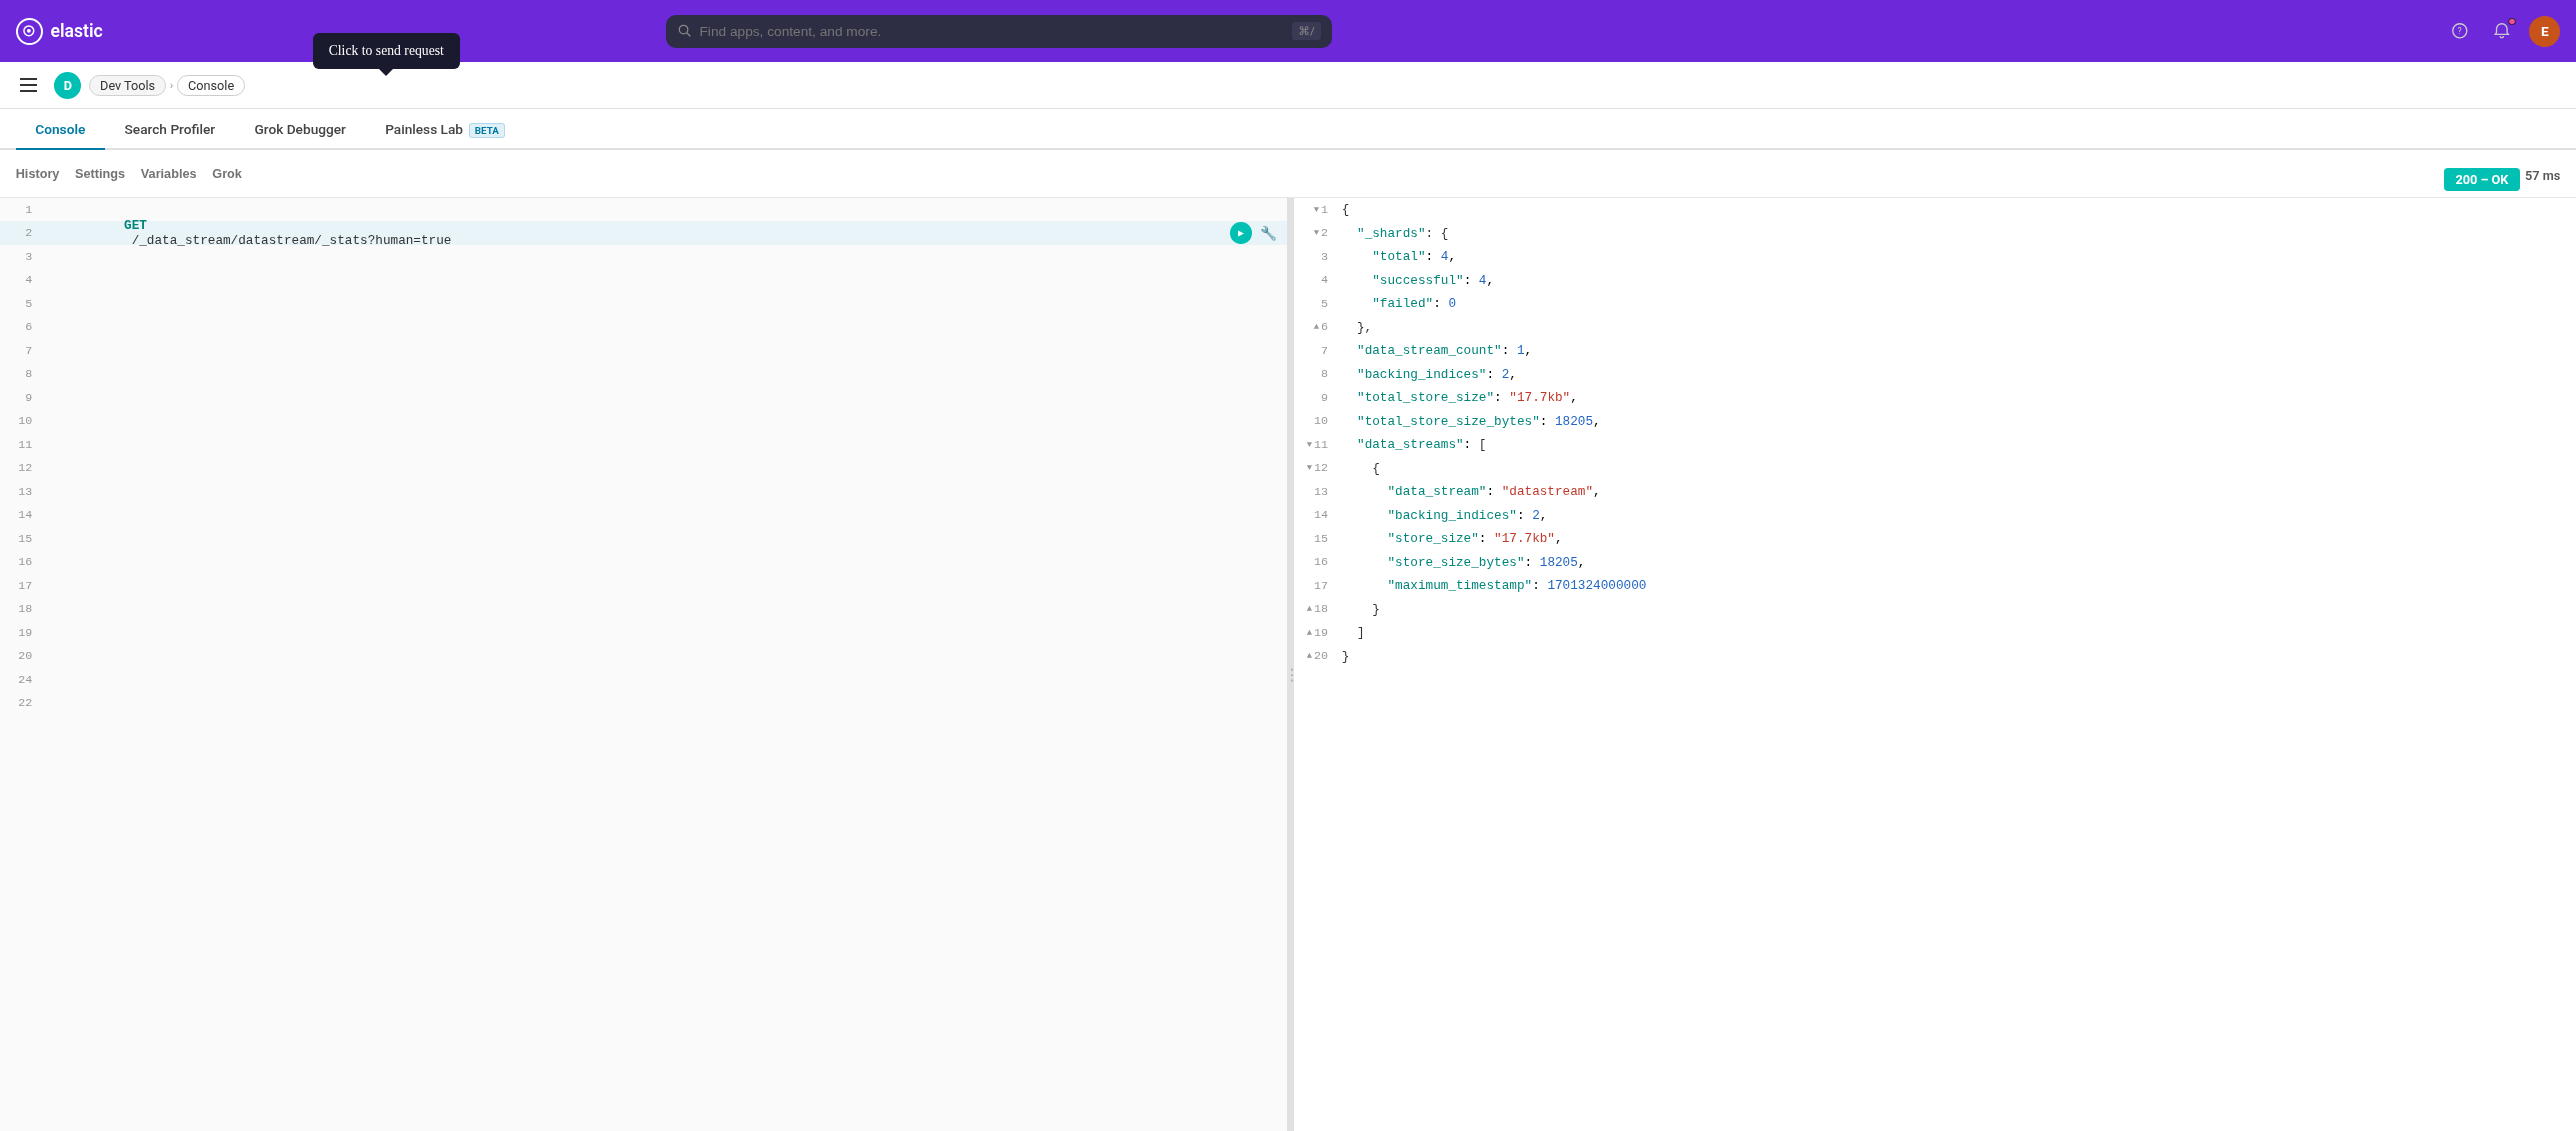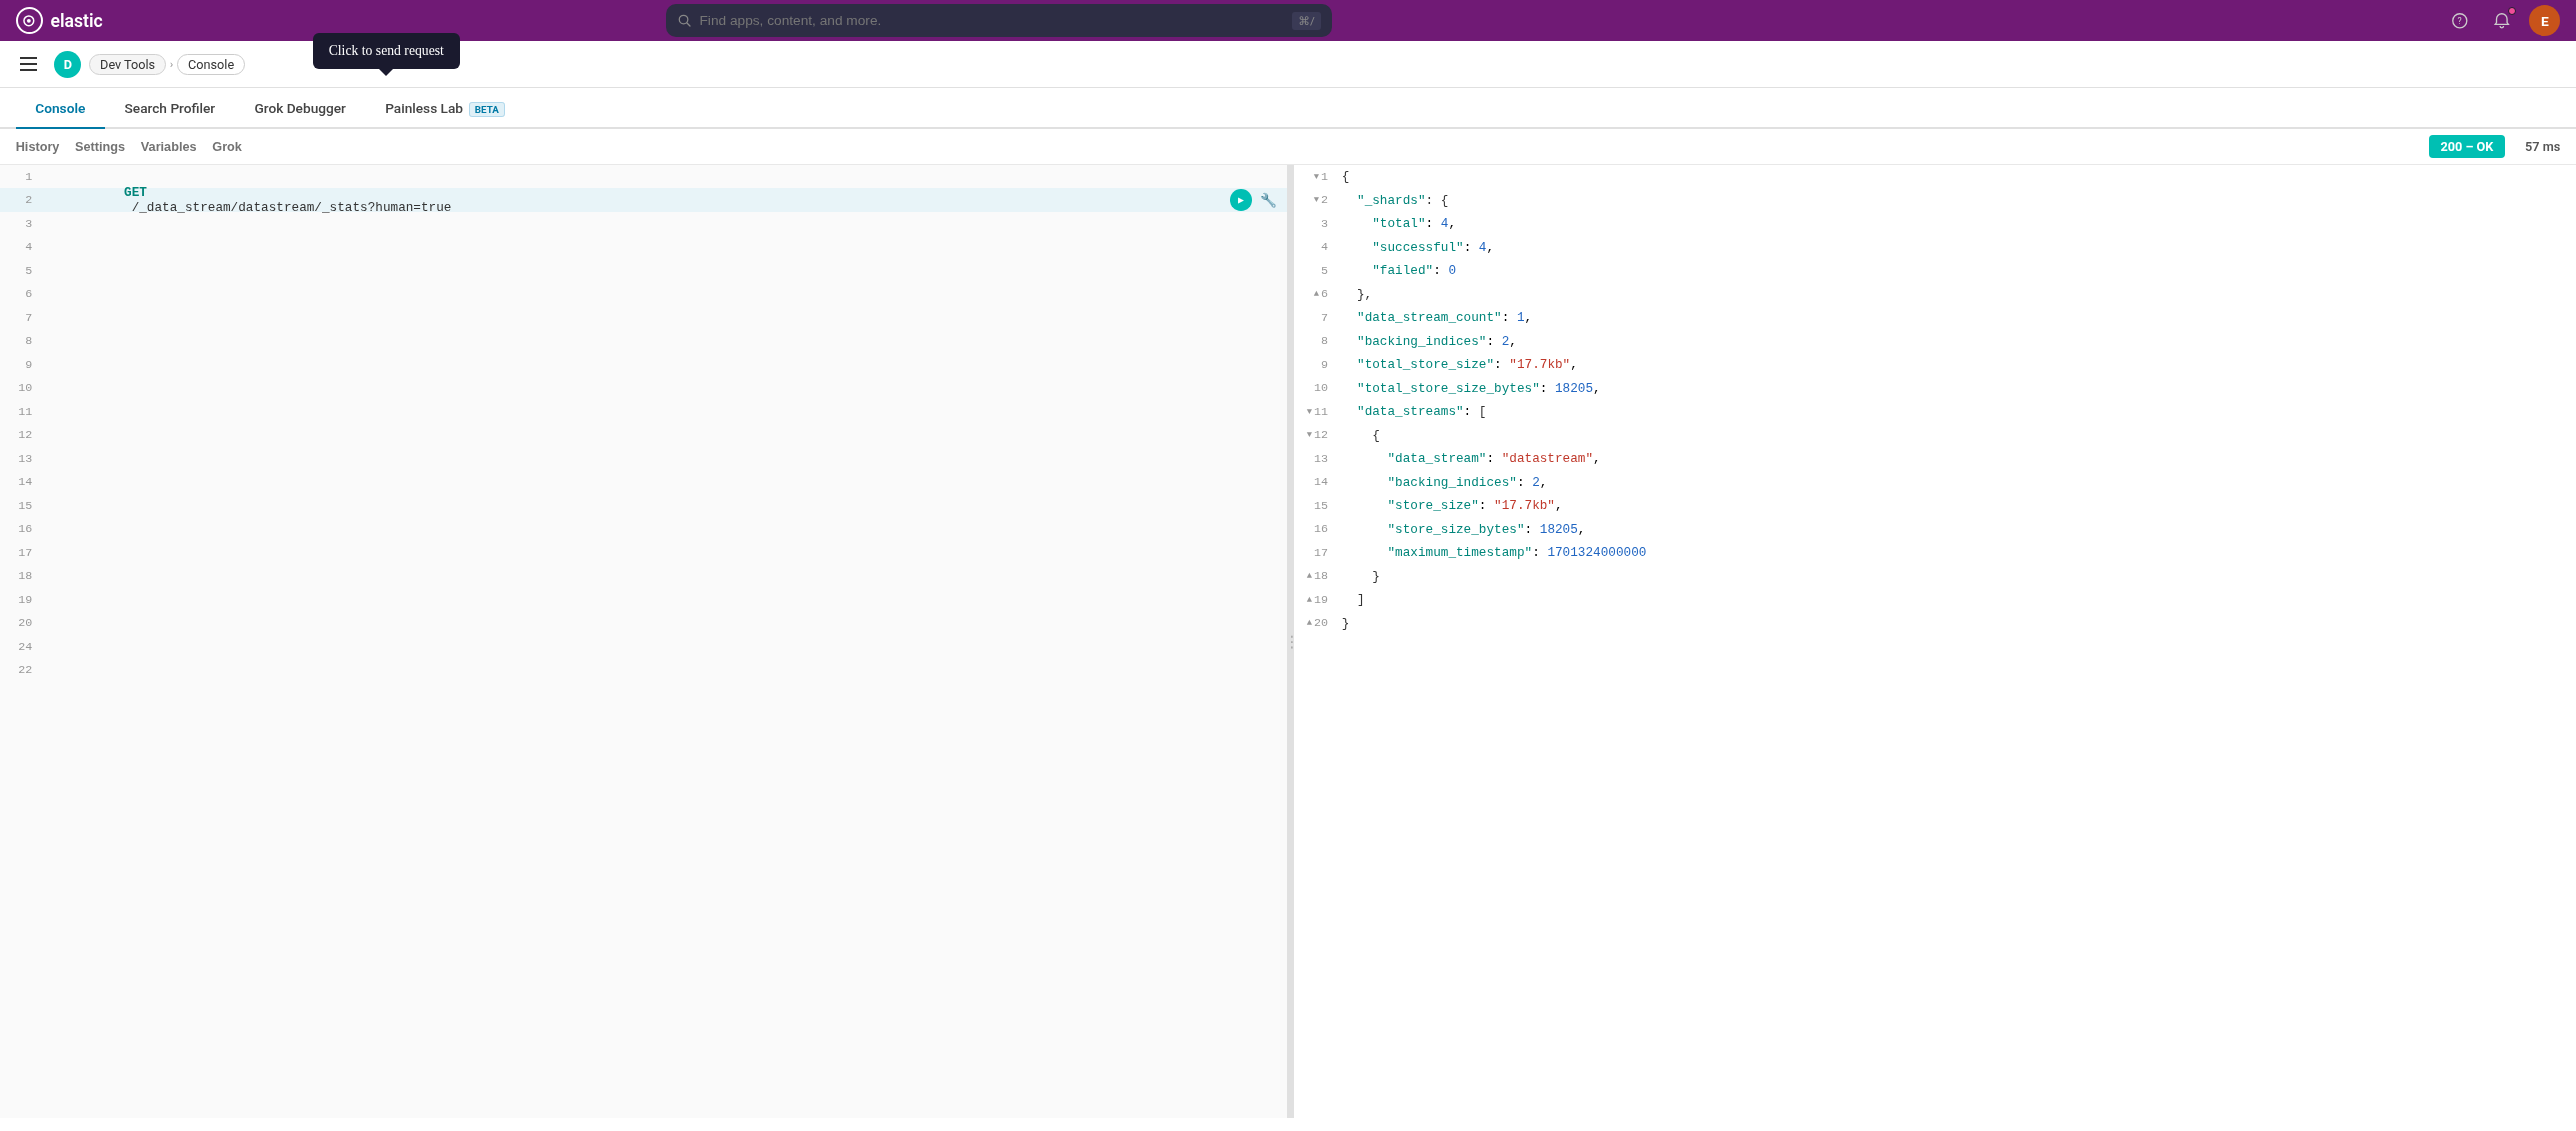--- a/index.html
+++ b/index.html
@@ -1,21 +1,21 @@
 <!DOCTYPE html>
 <html><head>
   <meta charset="utf-8">
   <style>
     * { margin: 0; padding: 0; box-sizing: border-box; }
     body { font-family: -apple-system, BlinkMacSystemFont, 'Segoe UI', Roboto, sans-serif; background: #fff; overflow: hidden; }
 
     
     .top-nav {
-      background: #701a75;
-      height: 41px;
+      background: #6d28d9;
+      height: 62px;
       display: flex;
       align-items: center;
       padding: 0 15.7px;
       gap: 15.7px;
     }
     .elastic-logo {
       display: flex;
       align-items: center;
       gap: 7.8px;
       color: #fff;
@@ -459,21 +459,21 @@
 <div class="toolbar">
   <button class="toolbar-btn">History</button>
   <button class="toolbar-btn">Settings</button>
   <button class="toolbar-btn">Variables</button>
   <button class="toolbar-btn">Grok</button>
 
   <div class="tooltip-container">
     <div class="tooltip-box">Click to send request</div>
   </div>
 
-  <div style="margin-left:auto; display:flex; align-items:center; gap:20px;">
+  <div style="margin-left:auto; display:flex; align-items:flex-start; gap:5px;margin-top:12px;">
     <span class="status-badge">200 – OK</span>
     <span class="response-time">57 ms</span>
   </div>
 </div>
 
 <div class="main-content">
 
   <div class="editor-pane">
     <div class="code-editor">
 

